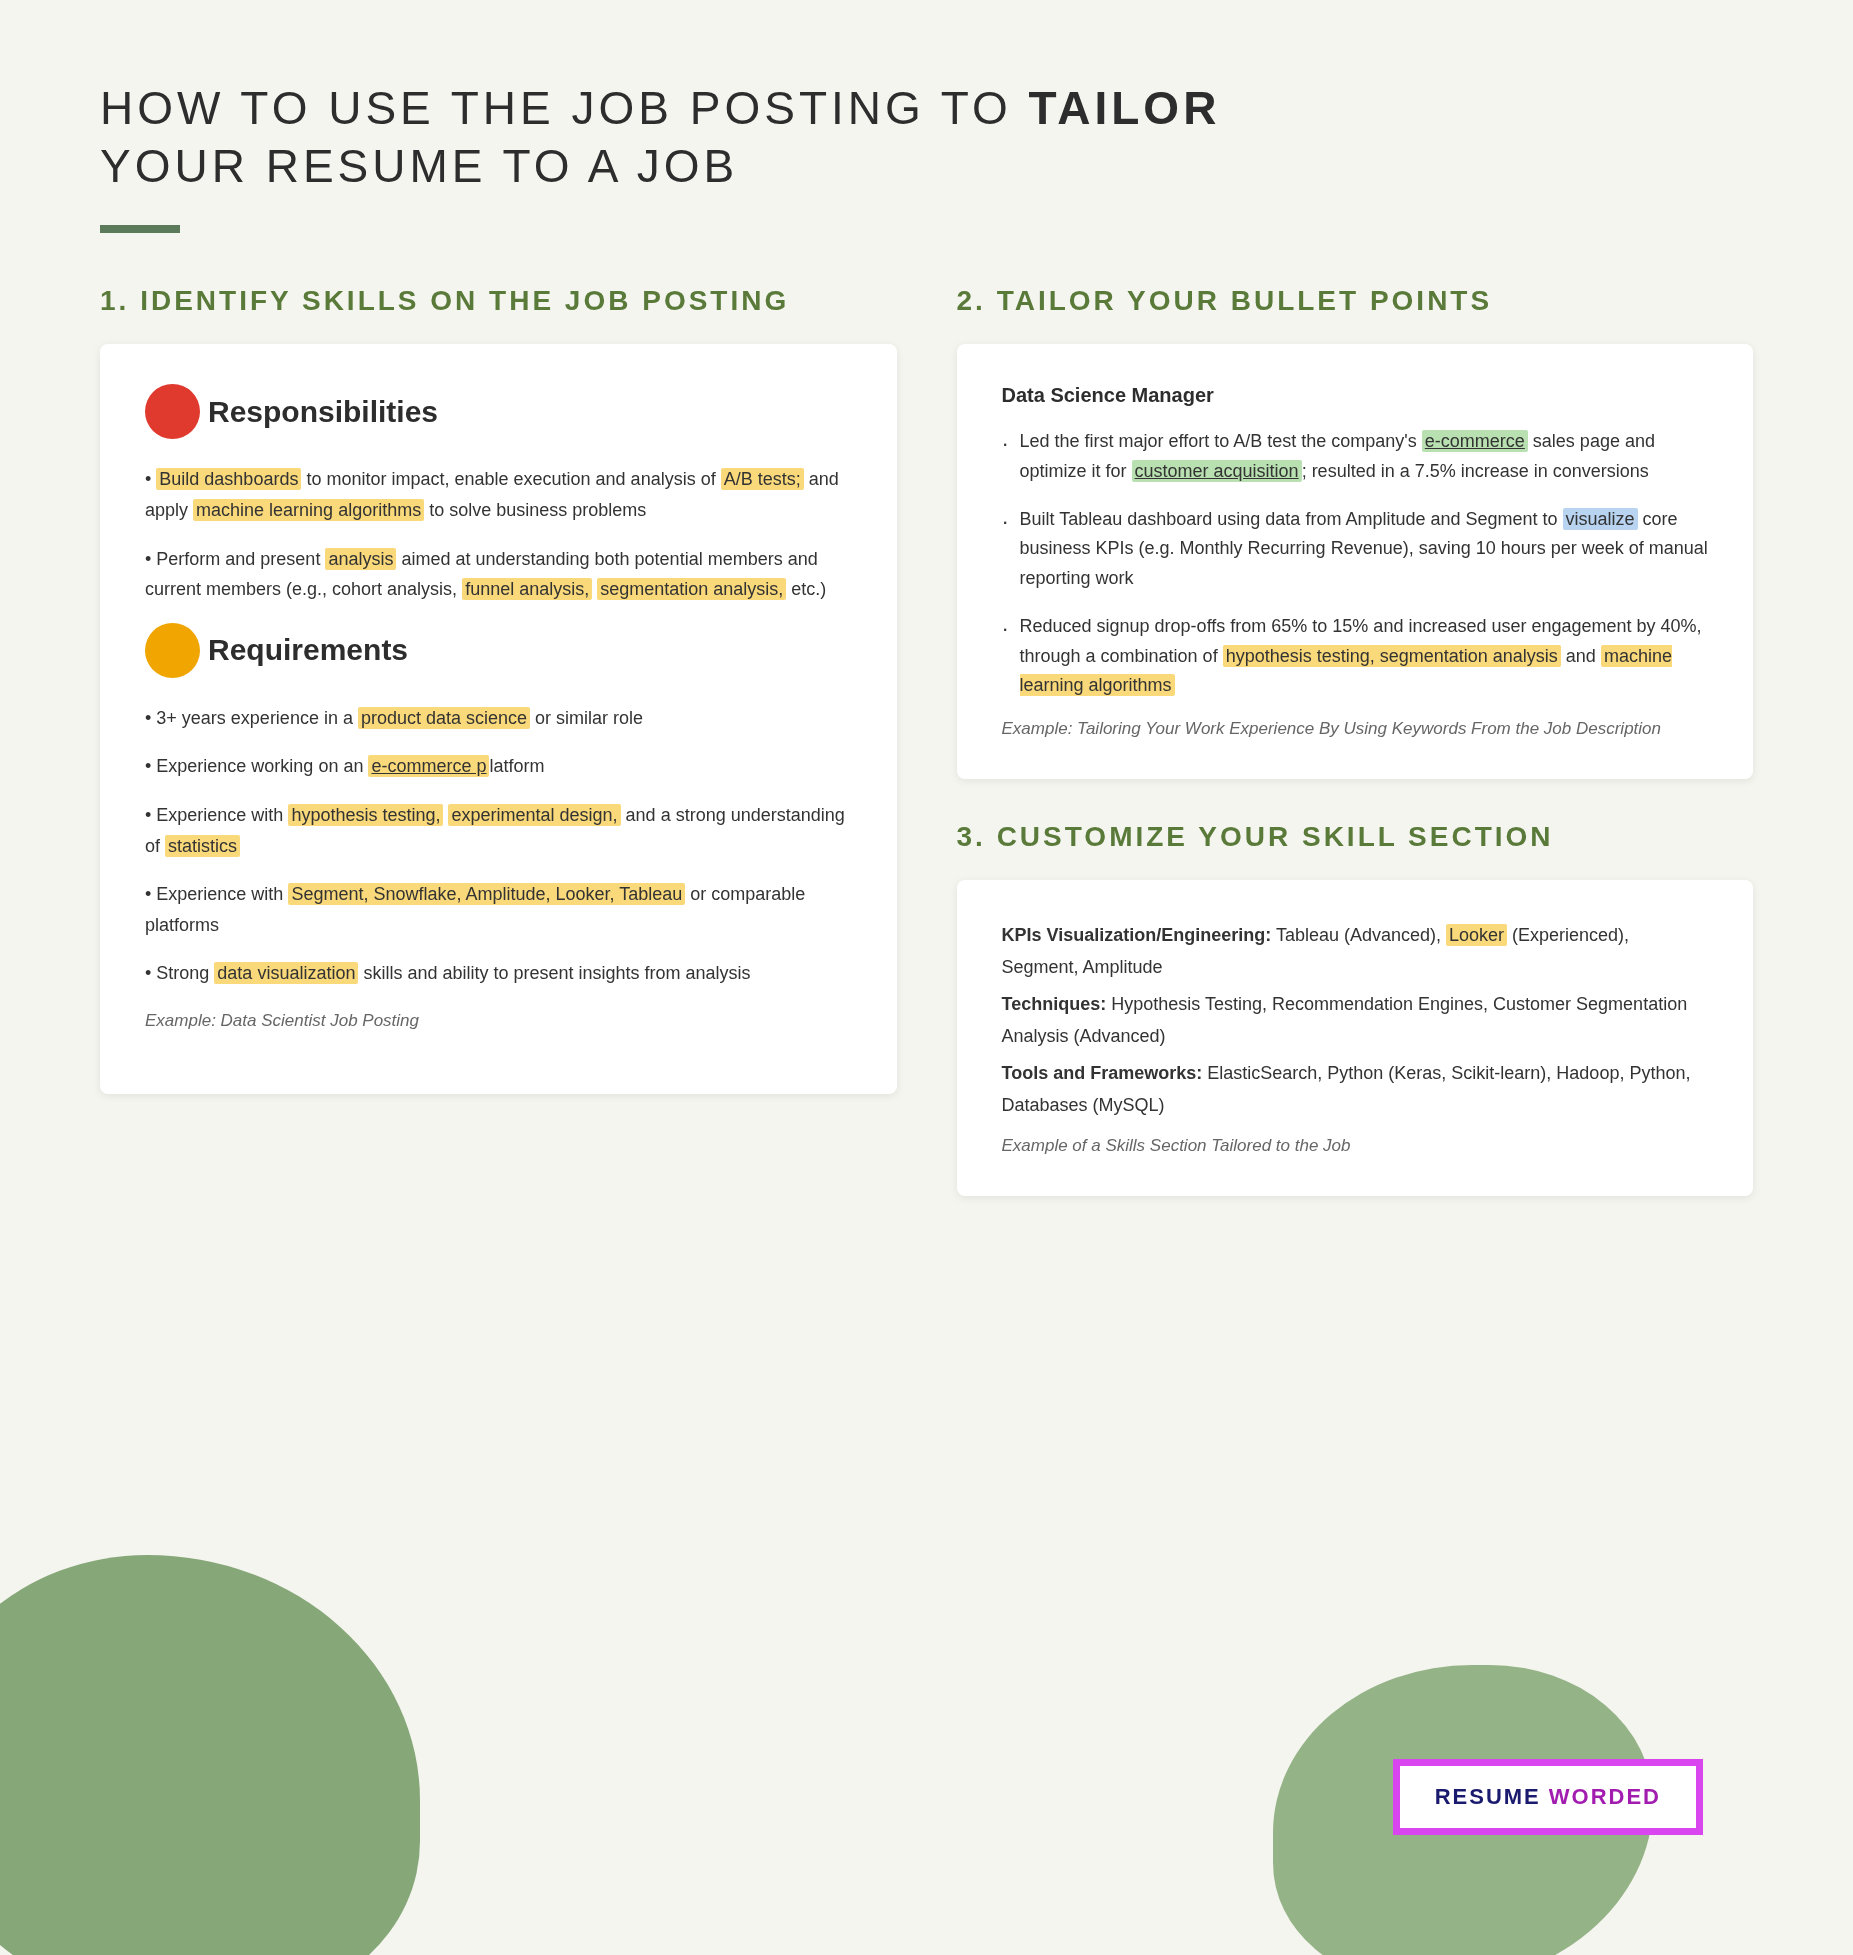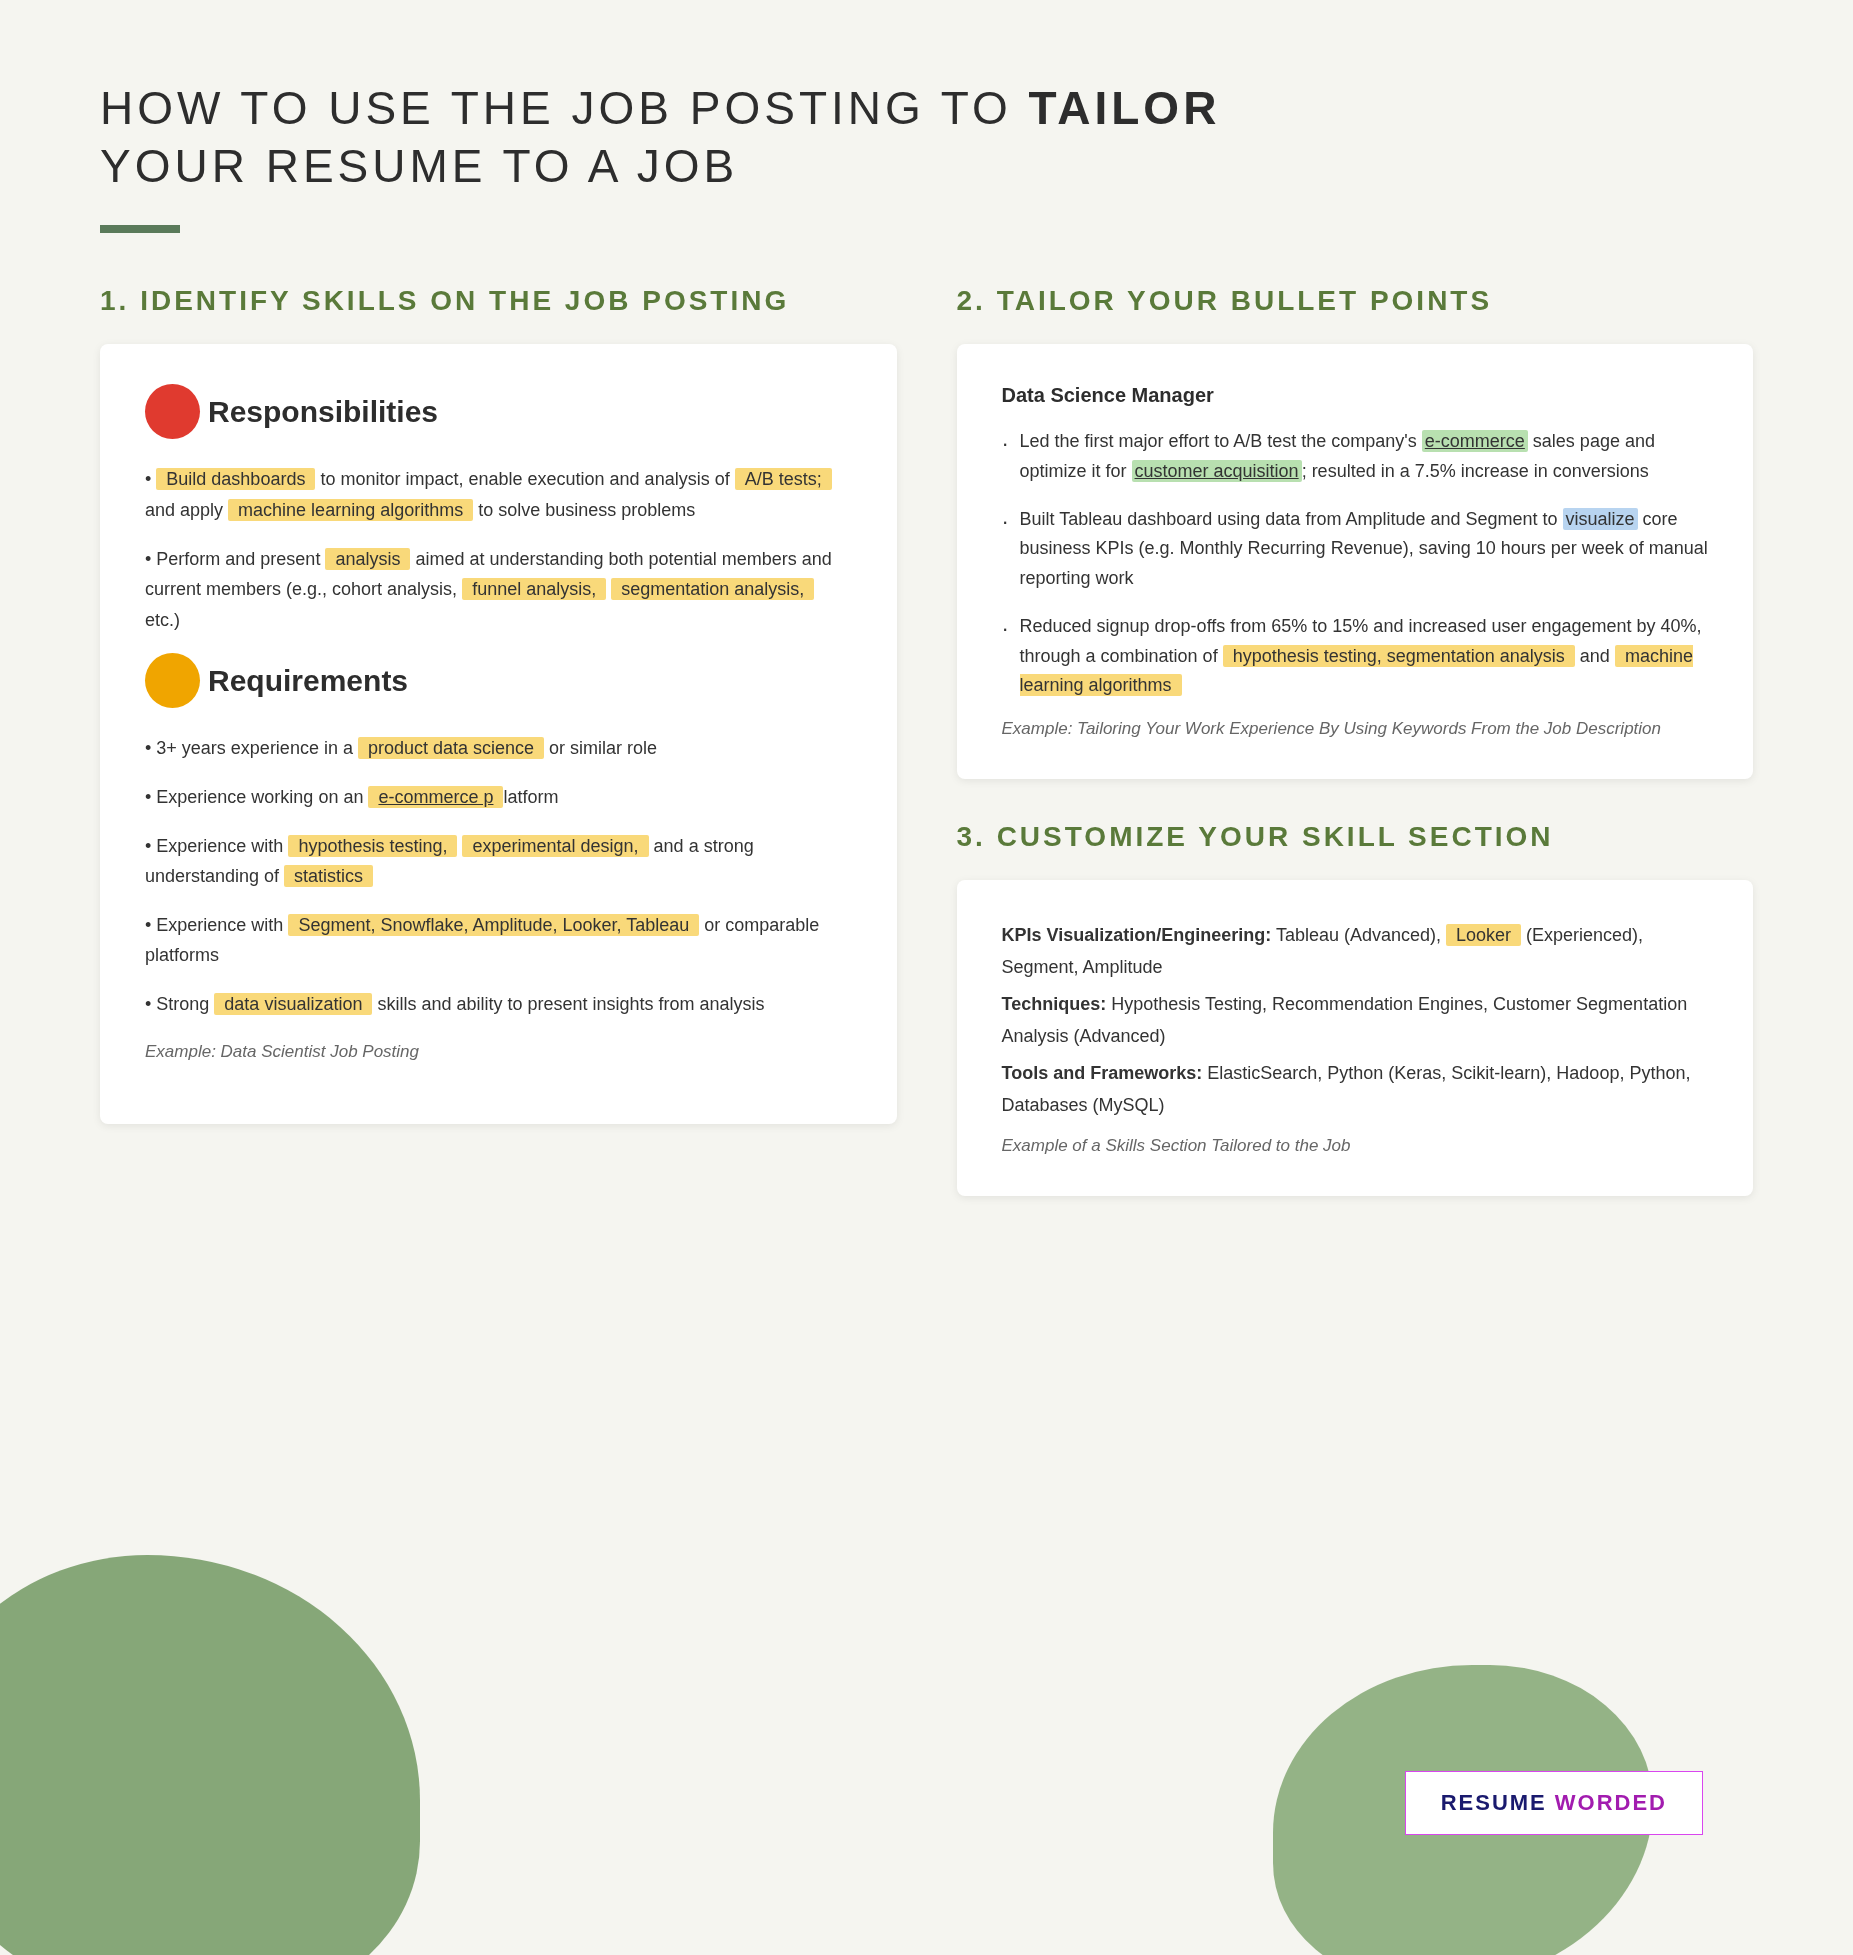--- a/index.html
+++ b/index.html
@@ -108,21 +108,21 @@
       line-height: 1.7;
       color: #333;
     }
 
     .card-body p {
       margin-bottom: 18px;
     }
 
     .hl-yellow {
       background: #f9d97a;
-      padding: 1px 10px;
+      padding: 1px 3px;
       border-radius: 2px;
     }
 
     .hl-green {
       background: #b8e0b0;
       padding: 1px 3px;
       border-radius: 2px;
     }
 
     .hl-underline {
@@ -215,21 +215,21 @@
       height: 320px;
       background: #8aac7a;
       border-radius: 55% 45% 60% 40%;
       opacity: 0.9;
     }
 
     .resume-worded-logo {
       position: absolute;
       bottom: 120px;
       right: 150px;
-      border: 1px solid #d946ef;
+      border: 7px solid #d946ef;
       padding: 18px 35px;
       display: flex;
       align-items: center;
       gap: 4px;
       z-index: 10;
       background: white;
     }
 
     .logo-resume {
       font-size: 22px;

